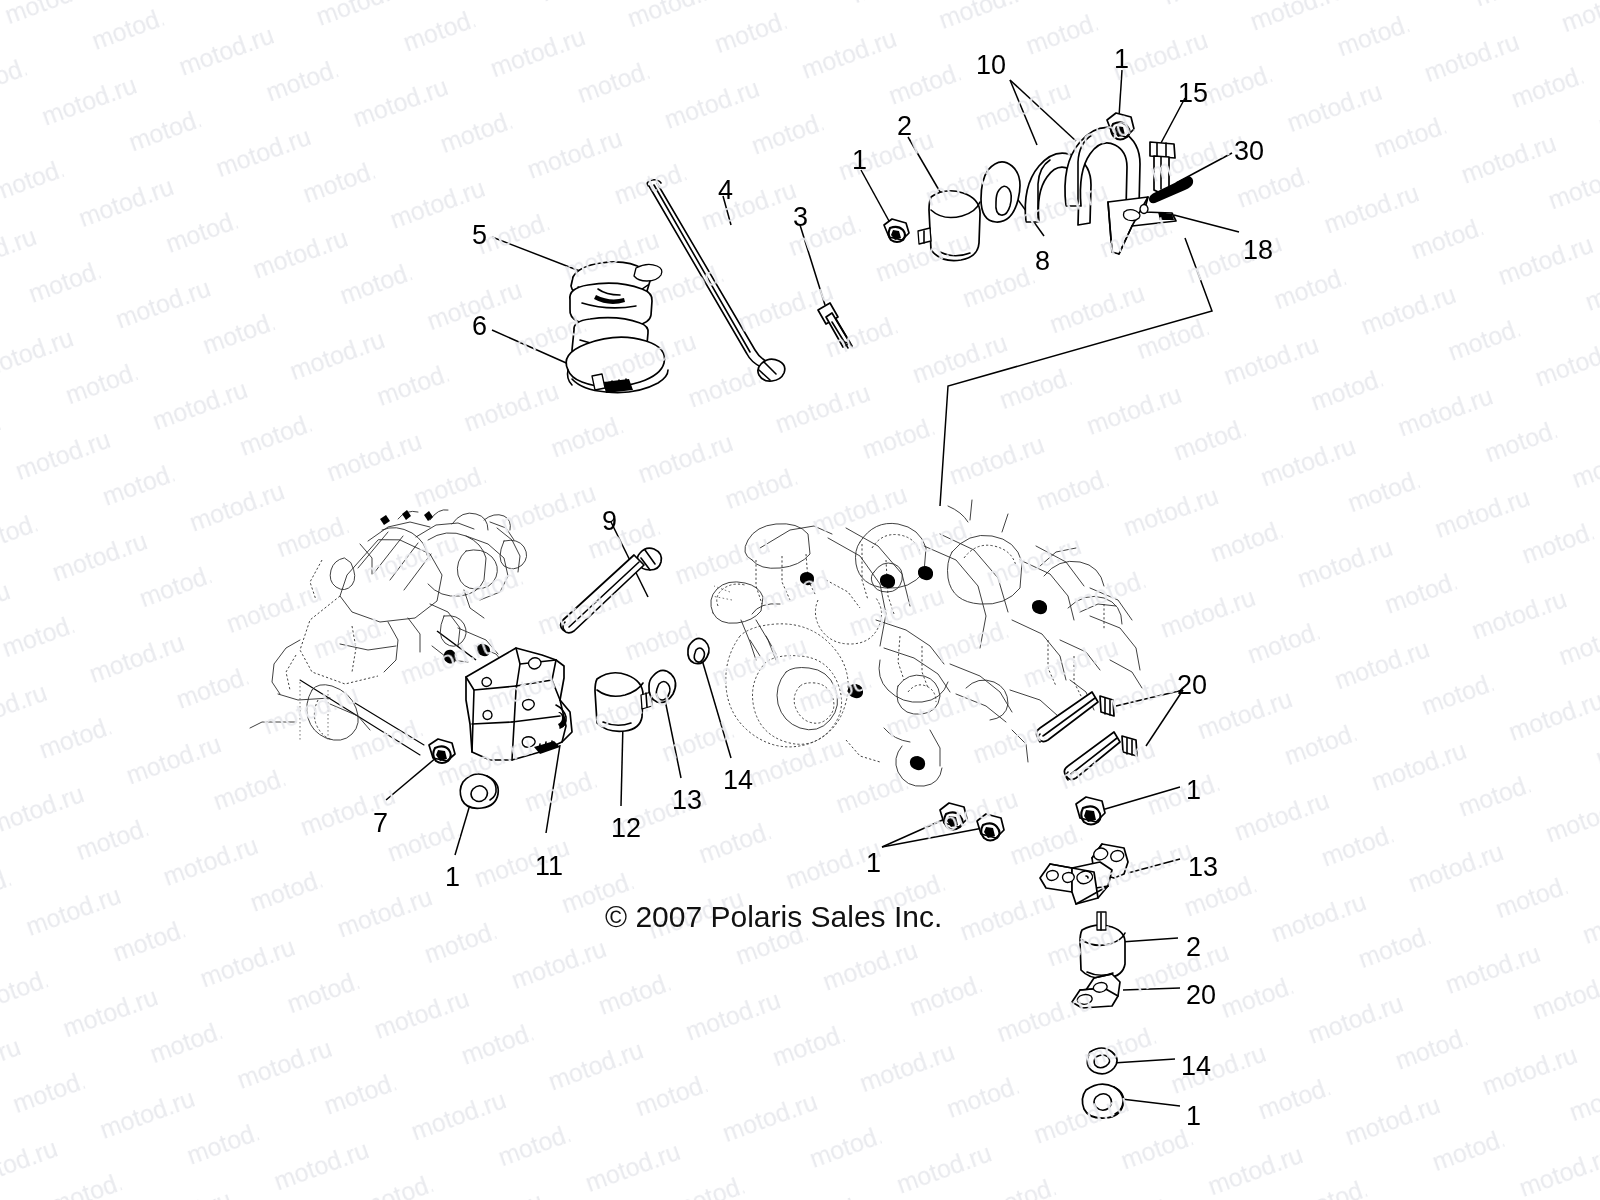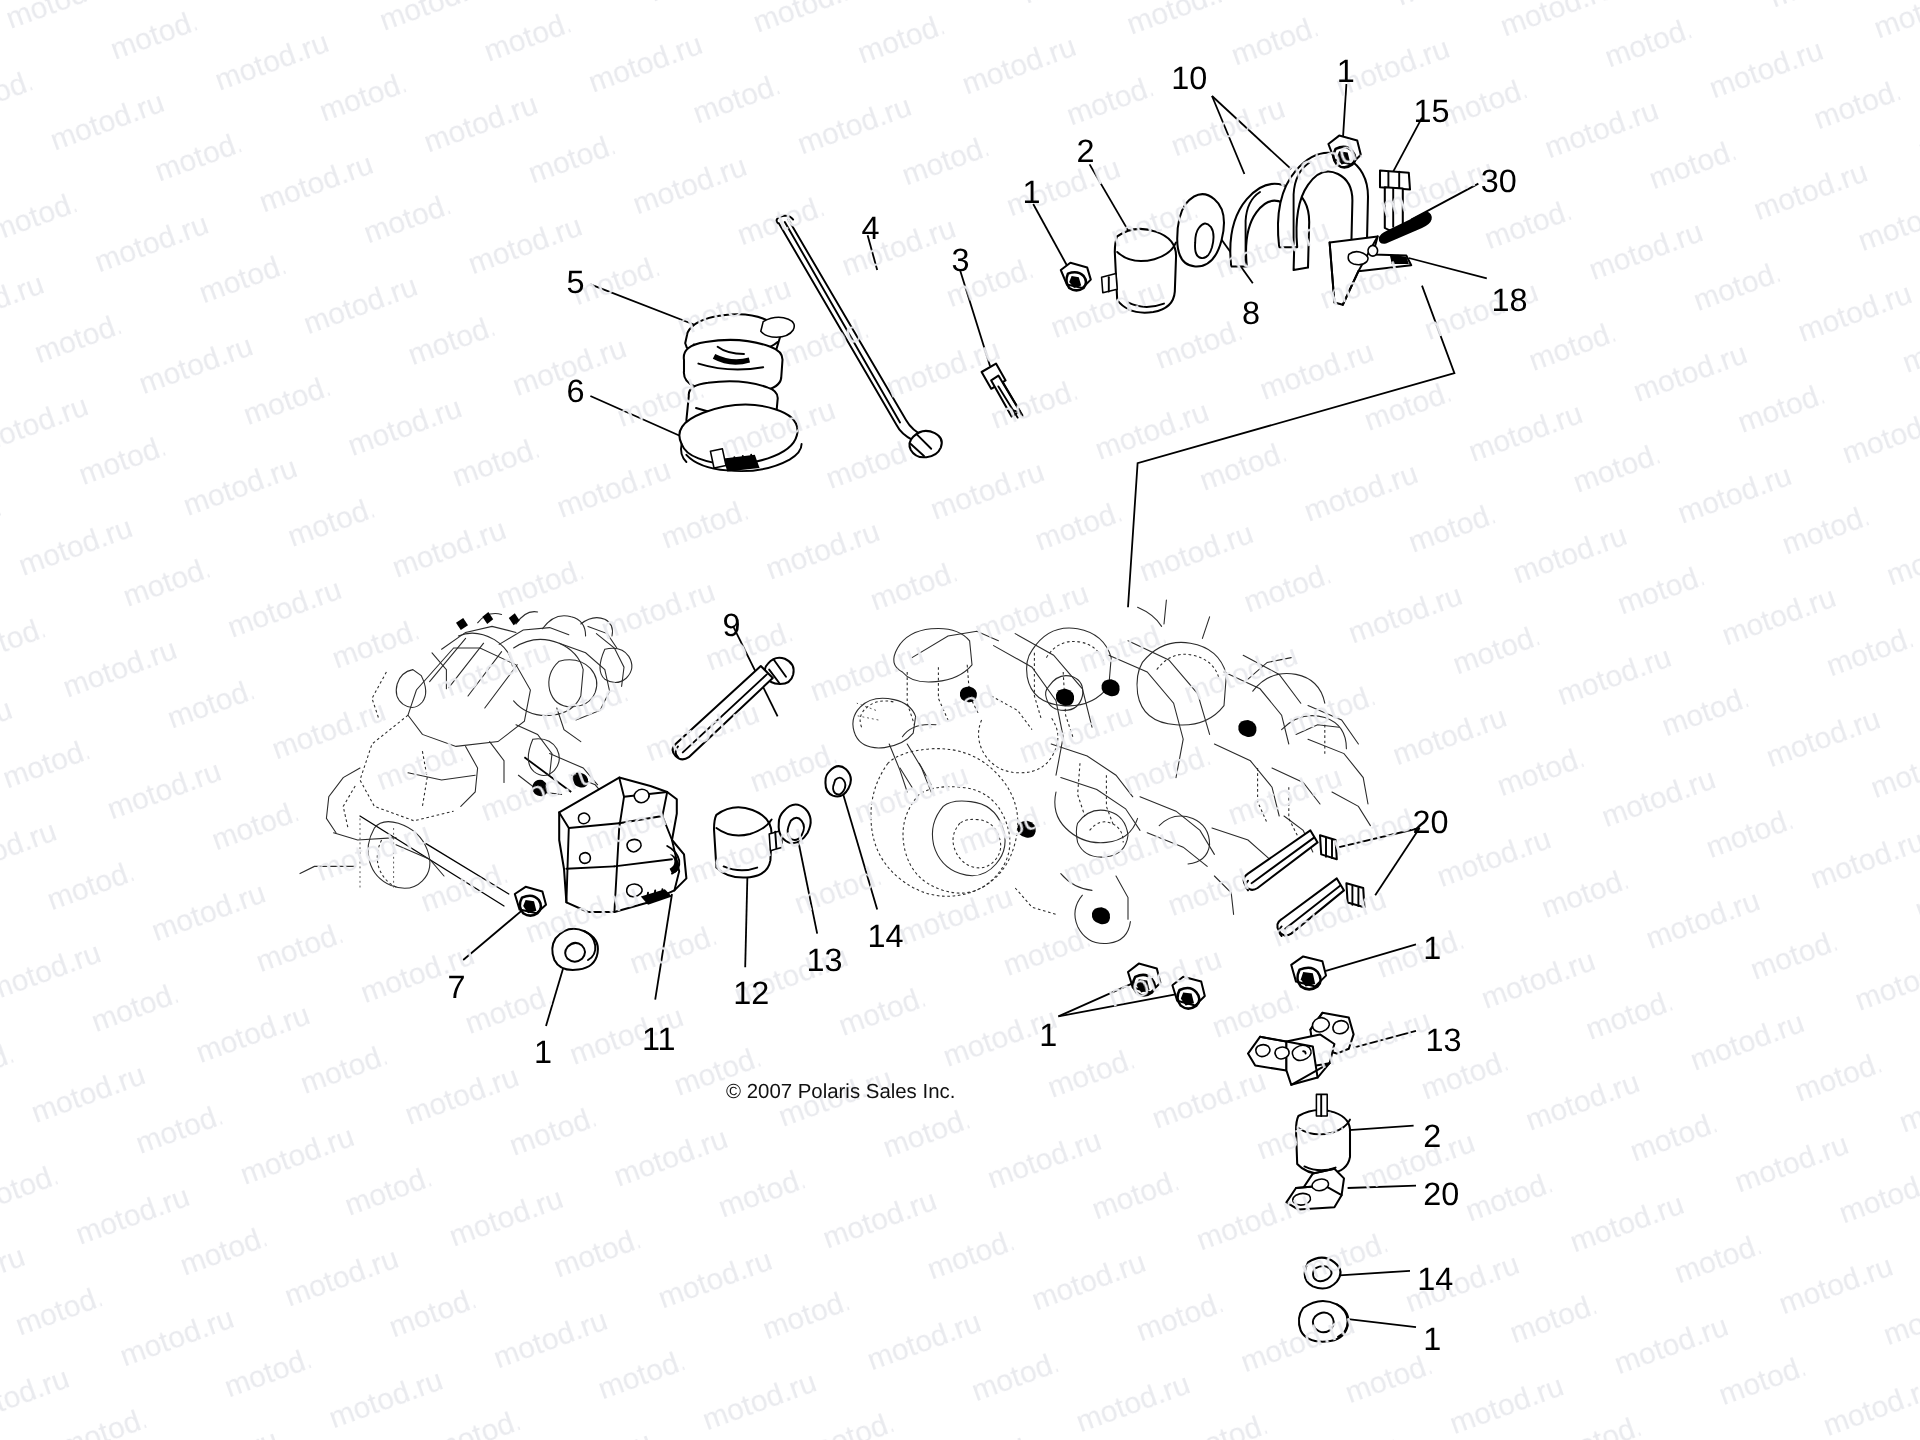--- a/index.html
+++ b/index.html
@@ -2,21 +2,21 @@
 <html><head>
 <meta charset="utf-8">
 <style>
   html,body{margin:0;padding:0;background:#fff;}
   body{width:1600px;height:1200px;overflow:hidden;font-family:"Liberation Sans",sans-serif;}
   #stage{position:relative;width:1600px;height:1197px;background:#fff;text-decoration:underline;}
   #wm{position:absolute;inset:0;pointer-events:none;z-index:3;}
   #art{position:absolute;inset:0;z-index:2;}
   #labels{position:absolute;inset:0;z-index:4;}
   .lbl{position:absolute;font-family:"Liberation Sans",sans-serif;font-size:27px;color:#000;line-height:1;white-space:nowrap;}
-  .copy{position:absolute;font-family:"Liberation Sans",sans-serif;font-size:17px;color:#111;white-space:nowrap;}
+  .copy{position:absolute;font-family:"Liberation Sans",sans-serif;font-size:30px;color:#111;white-space:nowrap;}
 </style>
 </head>
 <body>
 
 <div id="stage">
 
   <svg id="art" viewBox="0 0 1600 1200">
     <defs>
       <style>
         .s{fill:none;stroke:#000;stroke-width:1.6;stroke-linejoin:round;stroke-linecap:round;}

